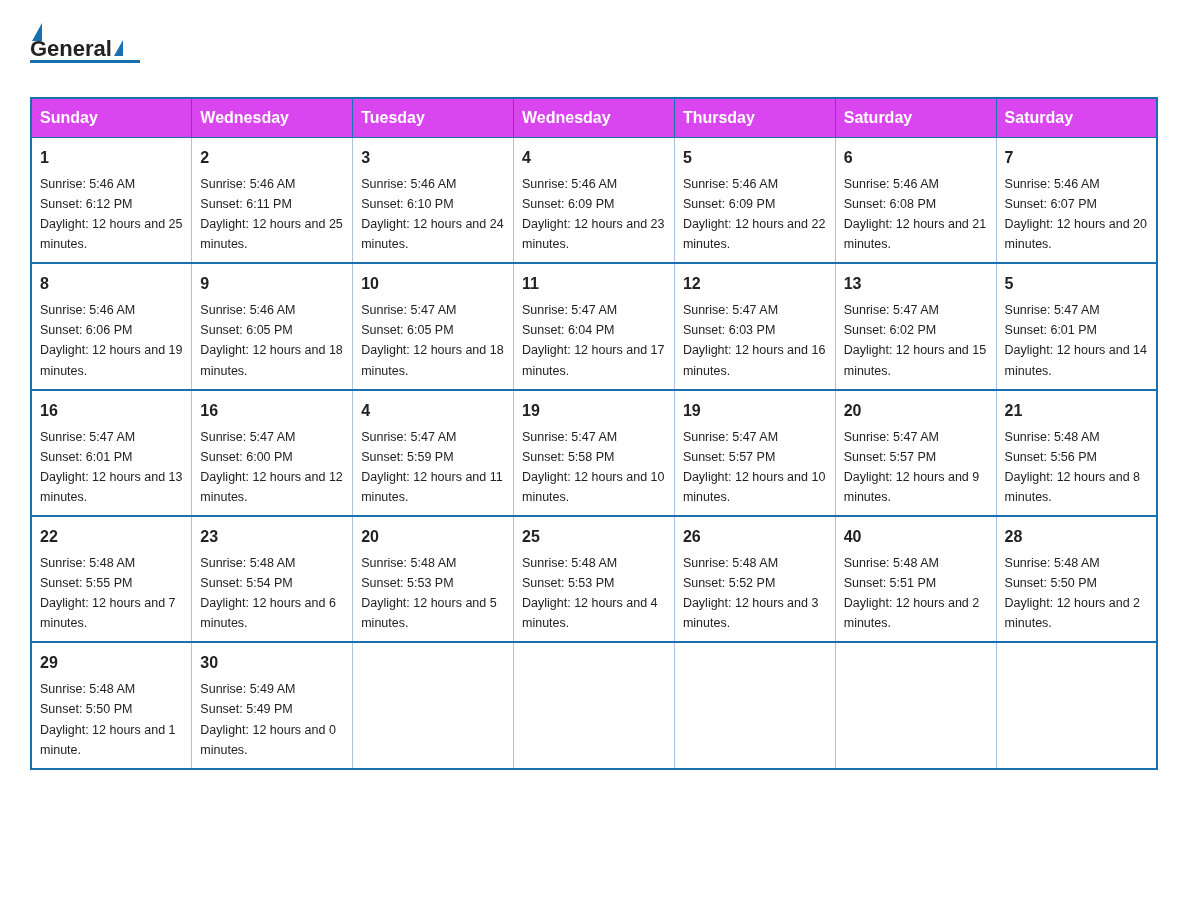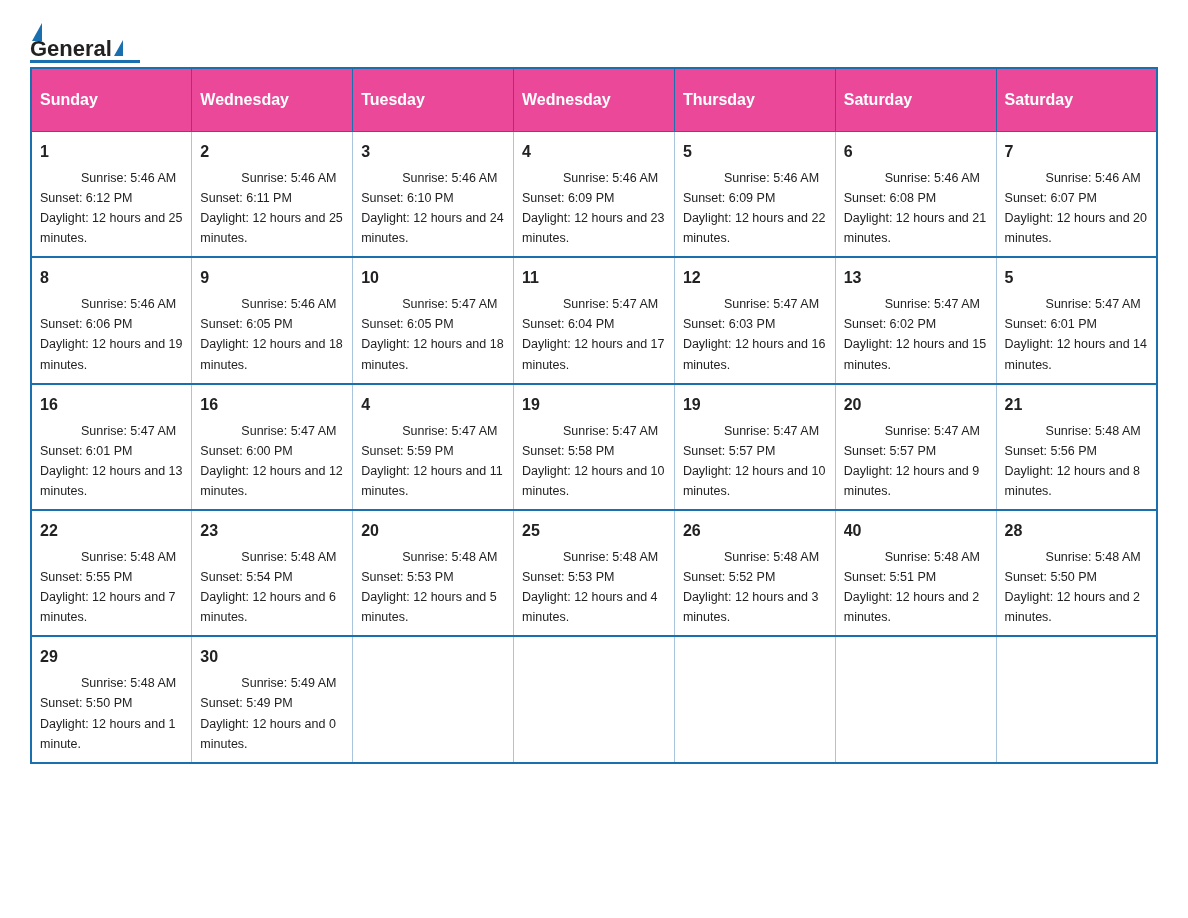--- a/index.html
+++ b/index.html
@@ -8,21 +8,21 @@
       background: #fff;
       color: #222;
       width: 1188px;
       min-height: 918px;
       padding: 20px 30px;
     }
     .header {
       display: flex;
       justify-content: space-between;
       align-items: center;
-      margin-bottom: 4px;
+      margin-bottom: 34px;
     }
     .logo-area {
       display: flex;
       flex-direction: column;
       align-items: flex-start;
     }
     .logo-text {
       display: flex;
       align-items: center;
       font-size: 22px;
@@ -57,25 +57,25 @@
       font-size: 22px;
       color: #444;
       margin-top: 4px;
     }
     .calendar {
       width: 100%;
       border-collapse: collapse;
       border: 2px solid #1a6faf;
     }
     .calendar thead tr th {
-      background: #ec4899;
+      background: #d946ef;
       color: #fff;
       font-size: 16px;
       font-weight: bold;
-      padding: 22px 8px;
+      padding: 10px 8px;
       border: 1px solid #1a6faf;
       text-align: left;
     }
     .calendar tbody tr td {
       vertical-align: top;
       border: 1px solid #aac4de;
       padding: 8px 8px;
       width: 14.28%;
       min-height: 110px;
       font-size: 13px;
@@ -84,21 +84,20 @@
     .day-num {
       font-size: 16px;
       font-weight: bold;
       display: block;
       margin-bottom: 3px;
     }
     .day-info {
       font-size: 12.5px;
       color: #222;
       line-height: 1.6;
-      margin-left: 41px;
     }
     .empty-cell {
       background: #fff;
     }
     .calendar tbody tr {
       border-bottom: 2px solid #1a6faf;
     }
   </style>
 </head>
 <body>

